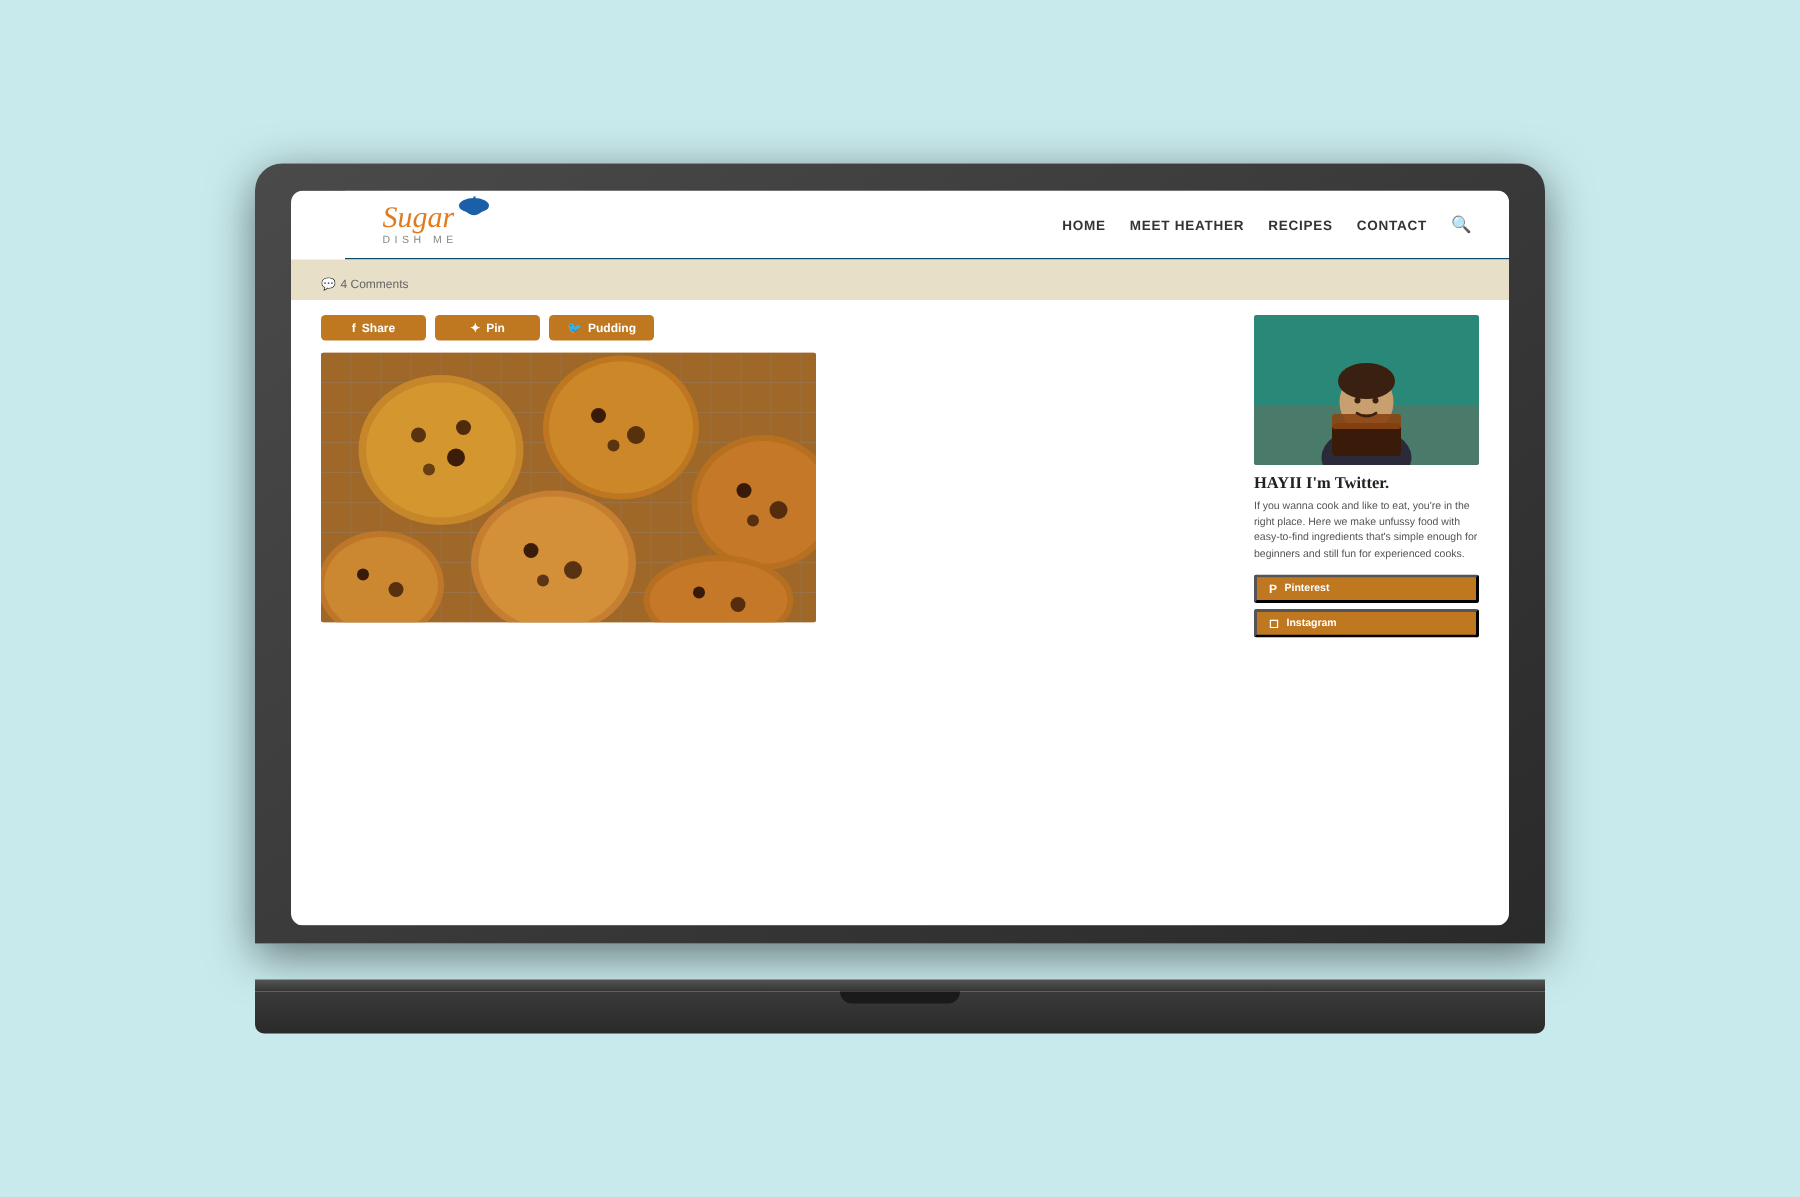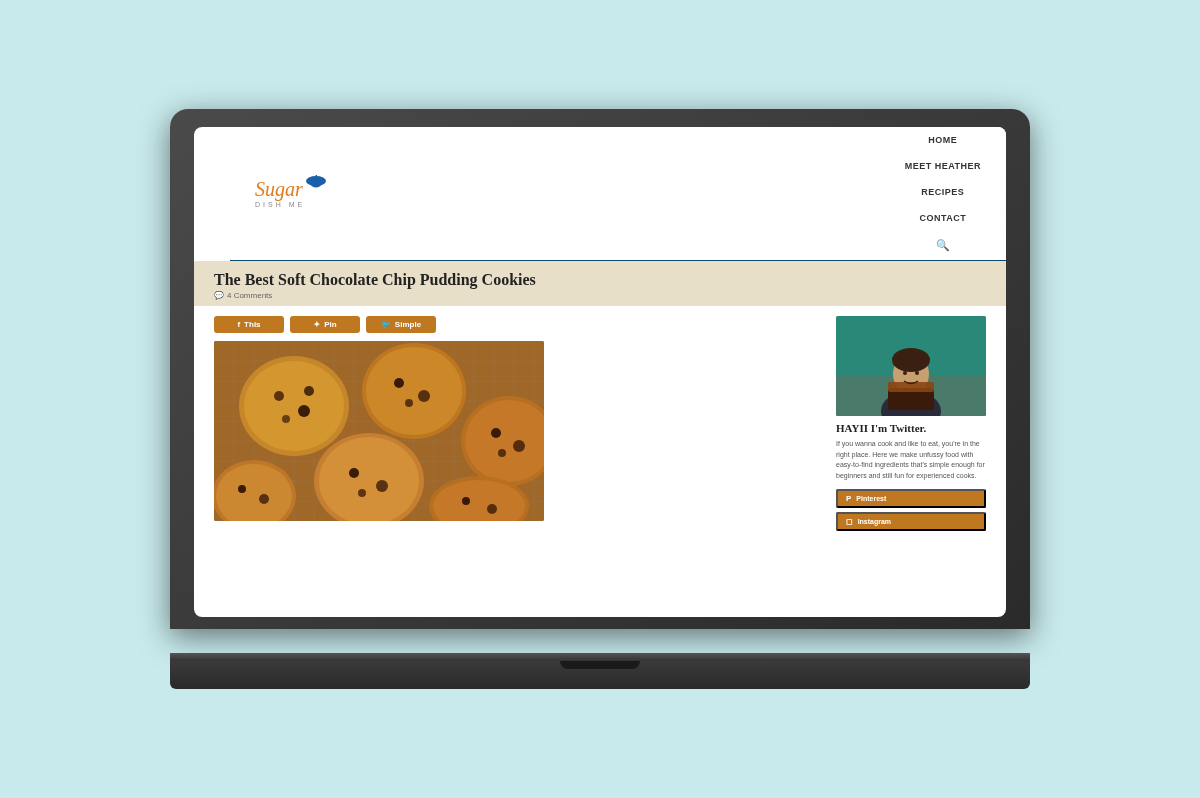--- a/index.html
+++ b/index.html
@@ -100,21 +100,20 @@
       letter-spacing: 3px;
       color: #888;
       text-transform: uppercase;
       margin-top: 1px;
     }
 
     .site-nav {
       display: flex;
       gap: 16px;
       align-items: center;
-      flex-direction: column;
     }
 
     .site-nav a {
       font-size: 9px;
       color: #333;
       text-decoration: none;
       font-weight: 600;
       letter-spacing: 0.5px;
       text-transform: uppercase;
     }
@@ -305,43 +304,42 @@
           <nav class="site-nav">
             <a href="#">HOME</a>
             <a href="#">MEET HEATHER</a>
             <a href="#">RECIPES</a>
             <a href="#">CONTACT</a>
             <span class="search-icon">🔍</span>
           </nav>
         </div>
 
         <div class="page-title-bar">
-          <h1>The Best Soft Chocolate Chip Pudding Cookies</h1>
           <div class="comments-link">
             <span>💬</span>
             <span>4 Comments</span>
           </div>
         </div>
 
         <div class="main-layout">
 
           <div class="main-content">
 
             <div class="share-buttons">
               <button class="share-btn facebook">
                 <span>f</span>
-                <span>This</span>
+                <span>Share</span>
               </button>
               <button class="share-btn pinterest">
                 <span>✦</span>
                 <span>Pin</span>
               </button>
               <button class="share-btn twitter">
                 <span>🐦</span>
-                <span>Simple</span>
+                <span>Pudding</span>
               </button>
             </div>
 
 
             <div class="cookie-image">
               <div class="cookie-bg">
                 
                 <svg width="330" height="180" viewBox="0 0 330 180">
 
                   <rect width="330" height="180" fill="#a06828"></rect>

